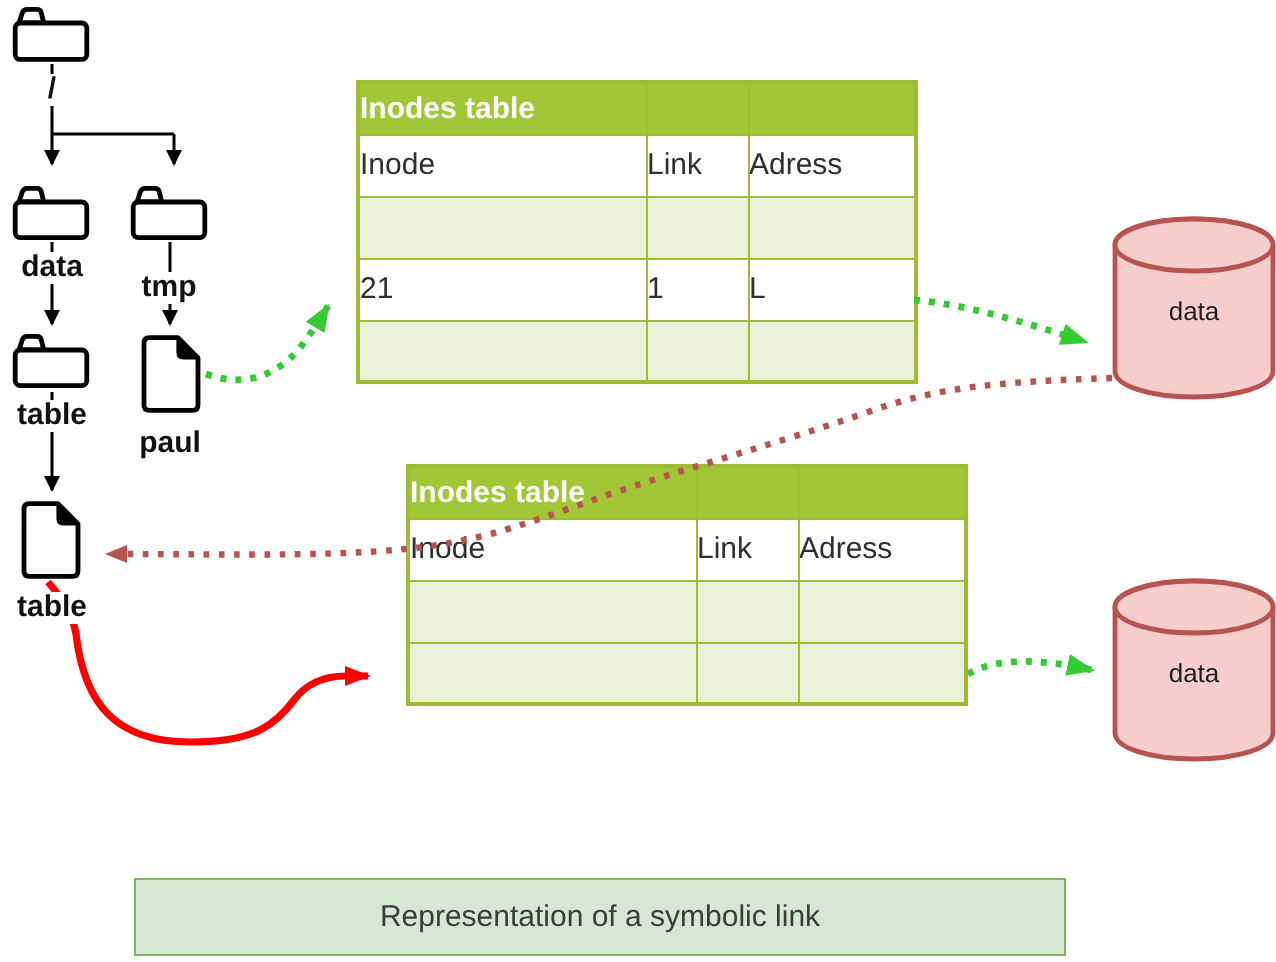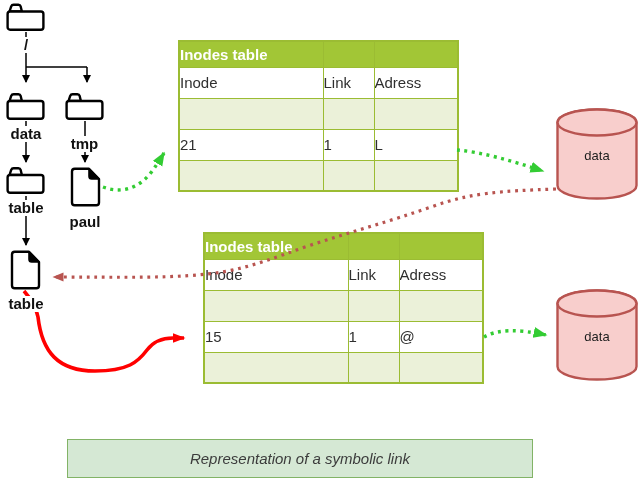--- a/index.html
+++ b/index.html
@@ -33,21 +33,21 @@
     color:var(--title-text,#fff); font-weight:bold; height:26px;
   }
   table.inodes tr.empty td { background:var(--table-row-light,#EBF1D9); }
   .cyl { position:absolute; z-index:2; overflow:visible; }
   .cyl text { font-size:13px; fill:#1d1d1d; text-anchor:middle; }
   .caption-box {
     position:absolute; z-index:2; left:67px; top:439px; width:466px; height:39px;
     background:var(--caption-fill,#D5E8D4);
     border:1.5px solid var(--caption-border,#82B366);
     display:flex; align-items:center; justify-content:center;
-    font-size:15px; color:var(--caption-text,#3c3c3c);font-style:italic;
+    font-size:15px; color:var(--caption-text,#3c3c3c);
   }
   .shape { fill:#fff; stroke:#000; stroke-width:2.4; stroke-linejoin:round; }
   .shape-fill { fill:#000; stroke:#000; stroke-width:1.6; stroke-linejoin:round; }
 </style>
 </head>
 <body>
 
 <div class="stage">
 
   <svg class="layer base-layer">
@@ -151,25 +151,20 @@
     <tr>
       <td>Inode</td>
       <td>Link</td>
       <td>Adress</td>
     </tr>
     <tr class="empty">
       <td></td>
       <td></td>
       <td></td>
     </tr>
-    <tr>
-      <td>15</td>
-      <td>1</td>
-      <td>@</td>
-    </tr>
     <tr class="empty">
       <td></td>
       <td></td>
       <td></td>
     </tr>
   </tbody>
     </table>
 
   <svg class="cyl" style="left:556px;top:108px" width="82" height="92" viewBox="0 0 82 92">
     <path d="M1.5 14.5 C1.5 7 19 1.5 41 1.5 C63 1.5 80.5 7 80.5 14.5 L80.5 77.5 C80.5 85 63 90.5 41 90.5 C19 90.5 1.5 85 1.5 77.5 Z" style="fill:var(--cylinder-fill);stroke:var(--cylinder-stroke);stroke-width:2.4"></path>

